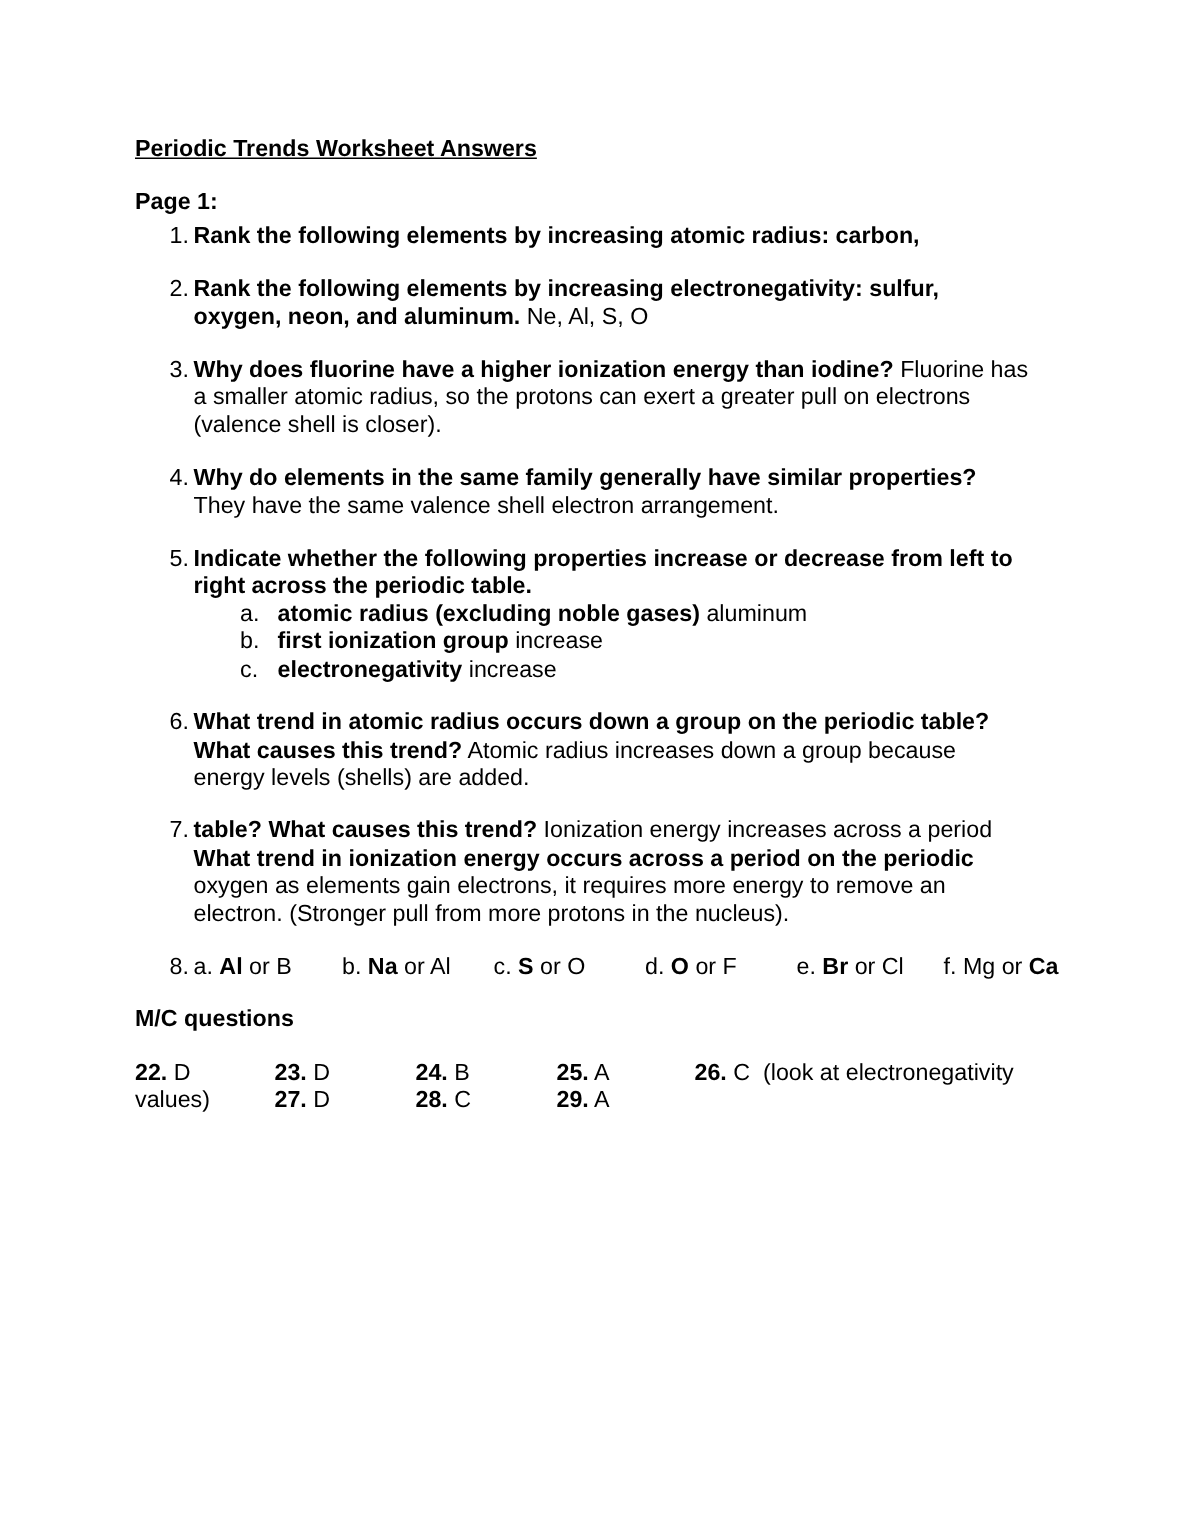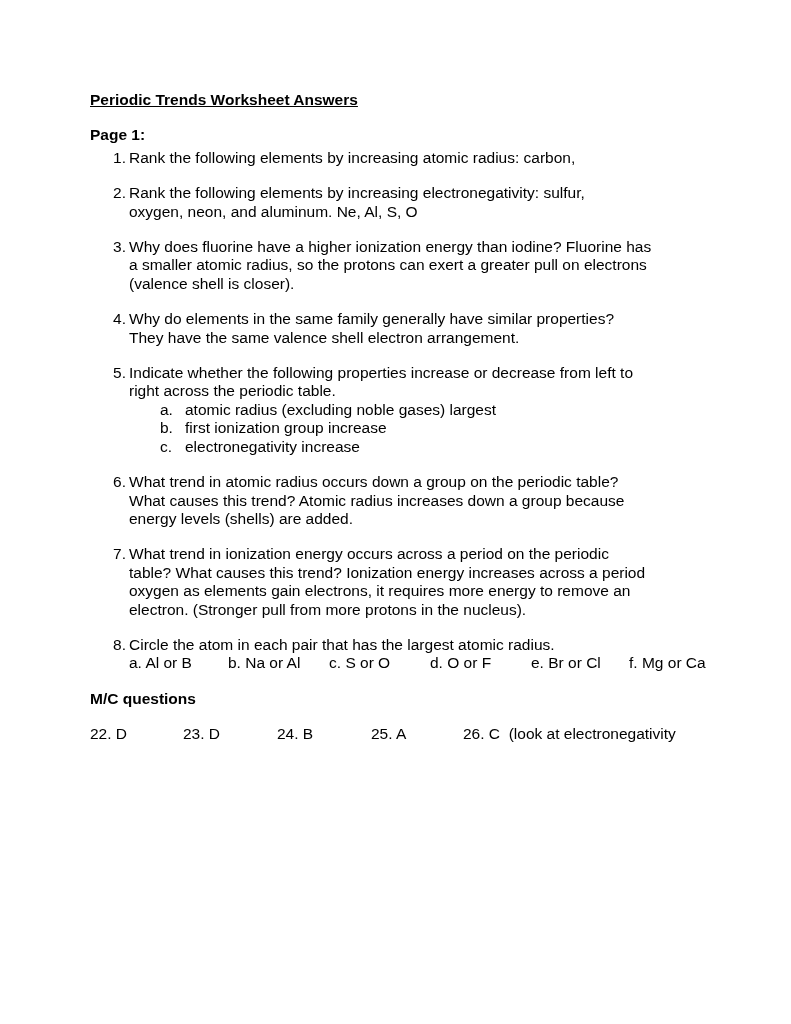--- a/index.html
+++ b/index.html
@@ -17,21 +17,21 @@
     width: 791px;
     height: 1024px;
     background: #ffffff;
     box-sizing: border-box;
     padding: 91px 40px 0 90px;
     font-family: "Liberation Sans", "DejaVu Sans", sans-serif;
     font-size: 15.5px;
     line-height: 18.4px;
     color: #000000;
   }
-  .b { font-weight: normal; }
+  .b { font-weight: bold; }
   .doc-title {
     font-weight: bold;
     text-decoration: underline;
     margin-bottom: 17px;
     white-space: pre;
   }
   .page-label {
     font-weight: bold;
     margin-bottom: 4px;
     white-space: pre;
@@ -120,21 +120,21 @@
     </div>
   </div>
 
   <div class="q">
     <div class="qnum">5.</div>
     <div class="qbody">
       <div class="line"><span class="b">Indicate whether the following properties increase or decrease from left to</span></div>
       <div class="line"><span class="b">right across the periodic table.</span></div>
       <div class="sub">
         <div class="subnum">a.</div>
-        <div class="line"><span class="b">atomic radius (excluding noble gases)</span><span> largest</span></div>
+        <div class="line"><span class="b">atomic radius (excluding noble gases)</span><span> aluminum</span></div>
       </div>
       <div class="sub">
         <div class="subnum">b.</div>
         <div class="line"><span class="b">first ionization group</span><span> increase</span></div>
       </div>
       <div class="sub">
         <div class="subnum">c.</div>
         <div class="line"><span class="b">electronegativity</span><span> increase</span></div>
       </div>
     </div>
@@ -145,31 +145,30 @@
     <div class="qbody">
       <div class="line"><span class="b">What trend in atomic radius occurs down a group on the periodic table?</span></div>
       <div class="line"><span class="b">What causes this trend?</span><span> Atomic radius increases down a group because</span></div>
       <div class="line"><span>energy levels (shells) are added.</span></div>
     </div>
   </div>
 
   <div class="q">
     <div class="qnum">7.</div>
     <div class="qbody">
+      <div class="line"><span class="b">table? What causes this trend?</span><span> Ionization energy increases across a period</span></div>
       <div class="line"><span class="b">What trend in ionization energy occurs across a period on the periodic</span></div>
-      <div class="line"><span class="b">table? What causes this trend?</span><span> Ionization energy increases across a period</span></div>
       <div class="line"><span>oxygen as elements gain electrons, it requires more energy to remove an</span></div>
       <div class="line"><span>electron. (Stronger pull from more protons in the nucleus).</span></div>
     </div>
   </div>
 
   <div class="q">
     <div class="qnum">8.</div>
     <div class="qbody">
-      <div class="line"><span>Circle the atom in each pair that has the largest atomic radius.</span></div>
       <div class="pairs">
         <div class="pair"><span>a. </span><span class="b">Al</span><span> or B</span></div>
         <div class="pair"><span>b. </span><span class="b">Na</span><span> or Al</span></div>
         <div class="pair"><span>c. </span><span class="b">S</span><span> or O</span></div>
         <div class="pair"><span>d. </span><span class="b">O</span><span> or F</span></div>
         <div class="pair"><span>e. </span><span class="b">Br</span><span> or Cl</span></div>
         <div class="pair"><span>f. Mg or </span><span class="b">Ca</span></div>
       </div>
     </div>
   </div>
@@ -177,14 +176,20 @@
   <div class="mc-heading">M/C questions</div>
 
   <div class="mc-row">
     <div class="mc-cell"><span class="b">22.</span><span> D</span></div>
     <div class="mc-cell"><span class="b">23.</span><span> D</span></div>
     <div class="mc-cell"><span class="b">24.</span><span> B</span></div>
     <div class="mc-cell"><span class="b">25.</span><span> A</span></div>
     <div class="mc-cell"><span class="b">26.</span><span> C  (look at electronegativity</span></div>
   </div>
 
+  <div class="mc-row">
+    <div class="mc-cell"><span>values)</span></div>
+    <div class="mc-cell"><span class="b">27.</span><span> D</span></div>
+    <div class="mc-cell"><span class="b">28.</span><span> C</span></div>
+    <div class="mc-cell"><span class="b">29.</span><span> A</span></div>
+  </div>
 
 </div>
 
 </body></html>

